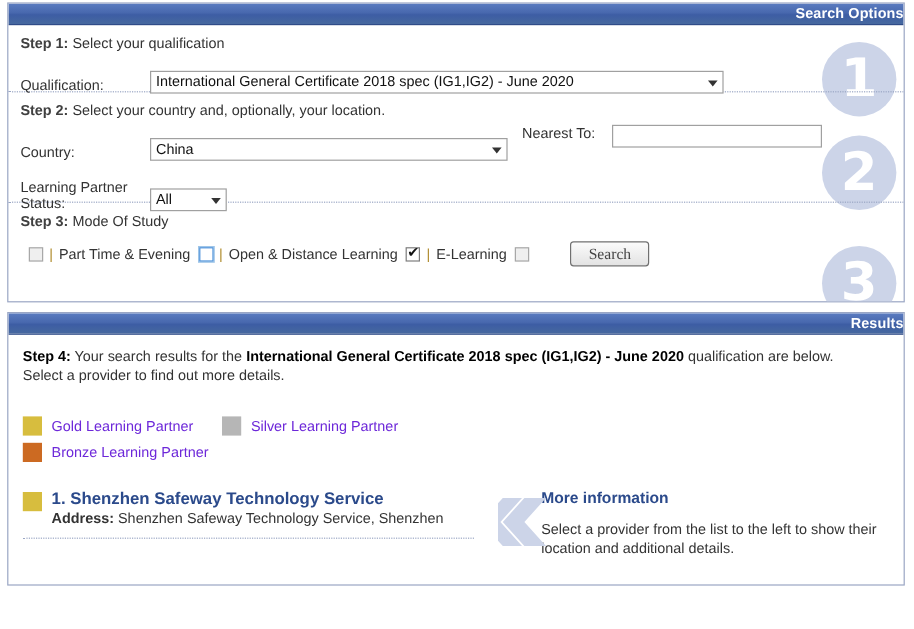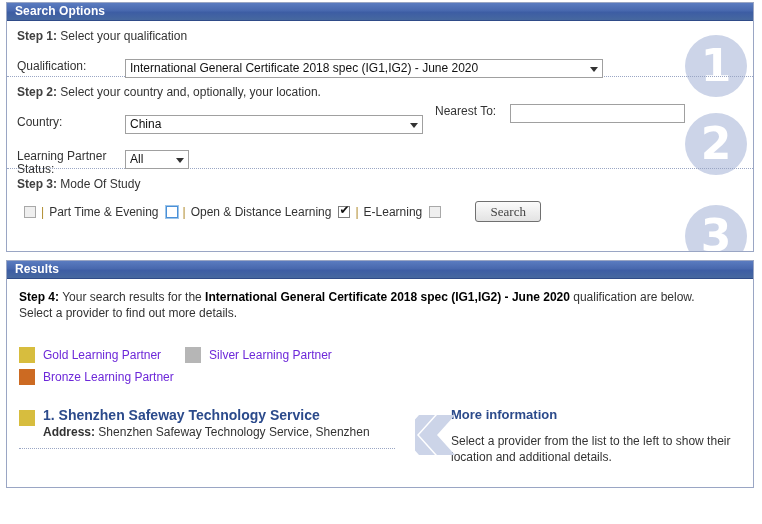--- a/index.html
+++ b/index.html
@@ -41,20 +41,21 @@
     line-height: 17px;
     background: linear-gradient(to bottom, #5a7bc0 0%, #4868ae 45%, #3d5da4 55%, #46689f 100%);
     border-bottom: 1px solid #2f4b88;
     color: #ffffff;
     font-weight: bold;
     font-size: 12px;
     padding: 0 0 0 8px;
     letter-spacing: 0.1px;
     position: relative;
     z-index: 4;
+    text-align: right;
   }
 
   .panel-body {
     position: relative;
     padding: 0;
     height: calc(100% - 18px);
   }
 
   
   .watermark {
@@ -92,21 +93,21 @@
 
   .step-title {
     font-size: 12px;
     color: #333333;
     margin-bottom: 8px;
   }
   .step-title b { color: #404040; margin-top: 35px; }
 
   .row {
     display: flex;
-    align-items: flex-start;
+    align-items: flex-end;
     margin-bottom: 7px;
     margin-top: 16px;
   }
   .label {
     font-size: 12px;
     color: #333333;
   }
 
   
   .sel {

